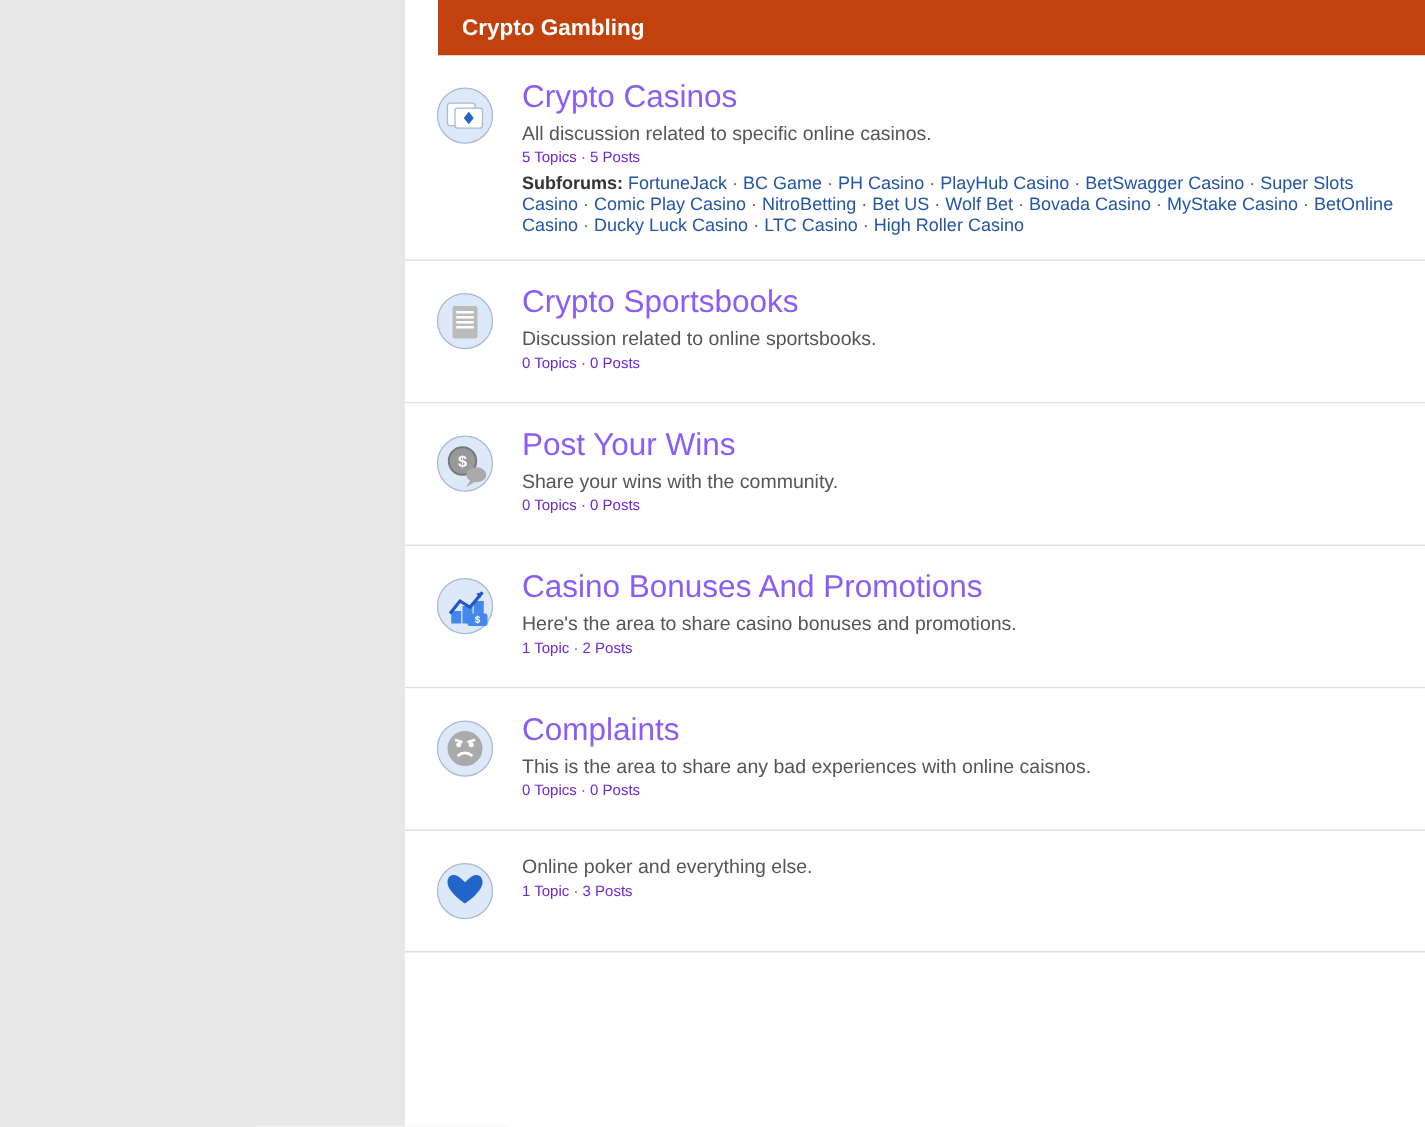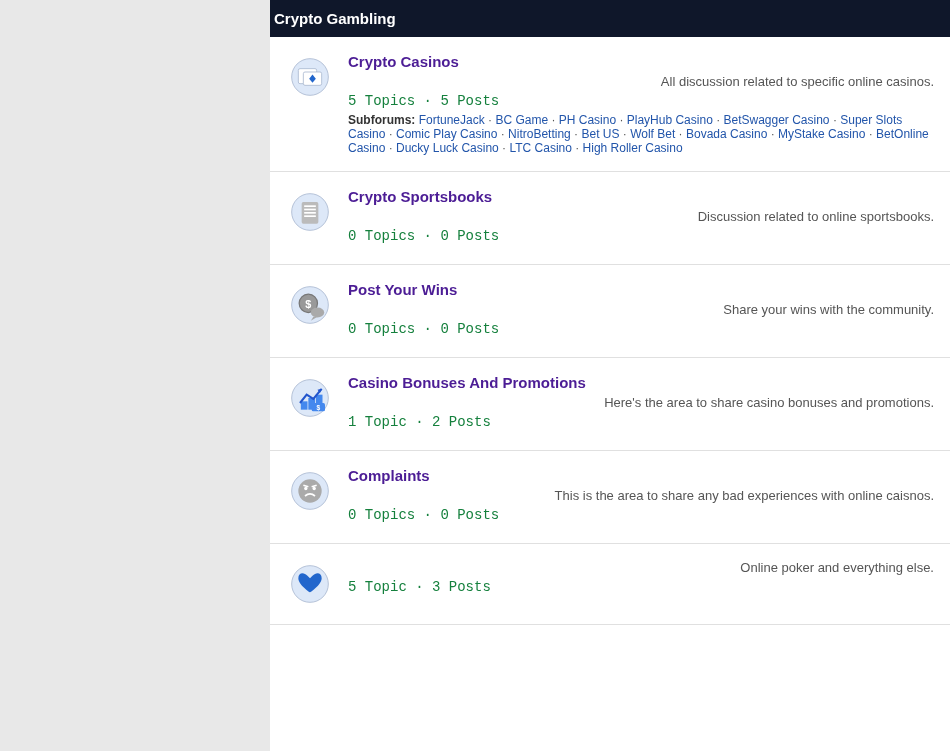--- a/index.html
+++ b/index.html
@@ -16,25 +16,26 @@
     .sidebar {
       width: 270px;
       background: #e8e8e8;
       flex-shrink: 0;
     }
     .main-content {
       flex: 1;
       background: #fff;
     }
     .section-header {
-      background: #0f172a;
+      background: #c2410c;
       color: #fff;
-      padding: 10px 4px;
+      padding: 10px 16px;
       font-size: 15px;
       font-weight: bold;
+      margin-left: 22px;
     }
     .forum-item {
       display: flex;
       align-items: flex-start;
       padding: 16px 16px;
       border-bottom: 1px solid #e0e0e0;
       background: #fff;
     }
     .forum-icon {
       width: 48px;
@@ -42,38 +43,36 @@
       flex-shrink: 0;
       margin-right: 14px;
       display: flex;
       align-items: center;
       justify-content: center;
     }
     .forum-info {
       flex: 1;
     }
     .forum-title {
-      color: #4c1d95;
-      font-size: 15px;
-      font-weight: bold;
+      color: #8b5cf6;
+      font-size: 21px;
+      font-weight: normal;
       text-decoration: none;
       display: block;
       margin-bottom: 4px;
     }
     .forum-desc {
       color: #555;
       font-size: 13px;
       margin-bottom: 4px;
-      text-align: right;
     }
     .forum-stats {
-      color: #15803d;
-      font-size: 14px;
+      color: #6d28d9;
+      font-size: 10px;
       margin-bottom: 4px;
-      font-family: Liberation Mono, monospace;
     }
     .forum-subforums {
       font-size: 12px;
       color: #555;
       margin-top: 4px;
     }
     .forum-subforums strong {
       color: #333;
     }
     .forum-subforums a {
@@ -191,17 +190,17 @@
       </div>
       <div class="forum-item">
         <div class="forum-icon icon-poker">
           <svg viewBox="0 0 48 48" width="42" height="42">
             <circle cx="24" cy="24" r="22" fill="#dde8f8" stroke="#aab8d0" stroke-width="1"></circle>
             <path d="M24 34 C24 34 10 25 10 17 C10 12 14 10 18 12 C20 13 22 15 24 17 C26 15 28 13 30 12 C34 10 38 12 38 17 C38 25 24 34 24 34 Z" fill="#2266cc"></path>
           </svg>
         </div>
         <div class="forum-info">
           <div class="forum-desc">Online poker and everything else.</div>
-          <div class="forum-stats">5 Topic · 3 Posts</div>
+          <div class="forum-stats">1 Topic · 3 Posts</div>
         </div>
       </div>
     </div>
 </div>
 
 </body></html>

